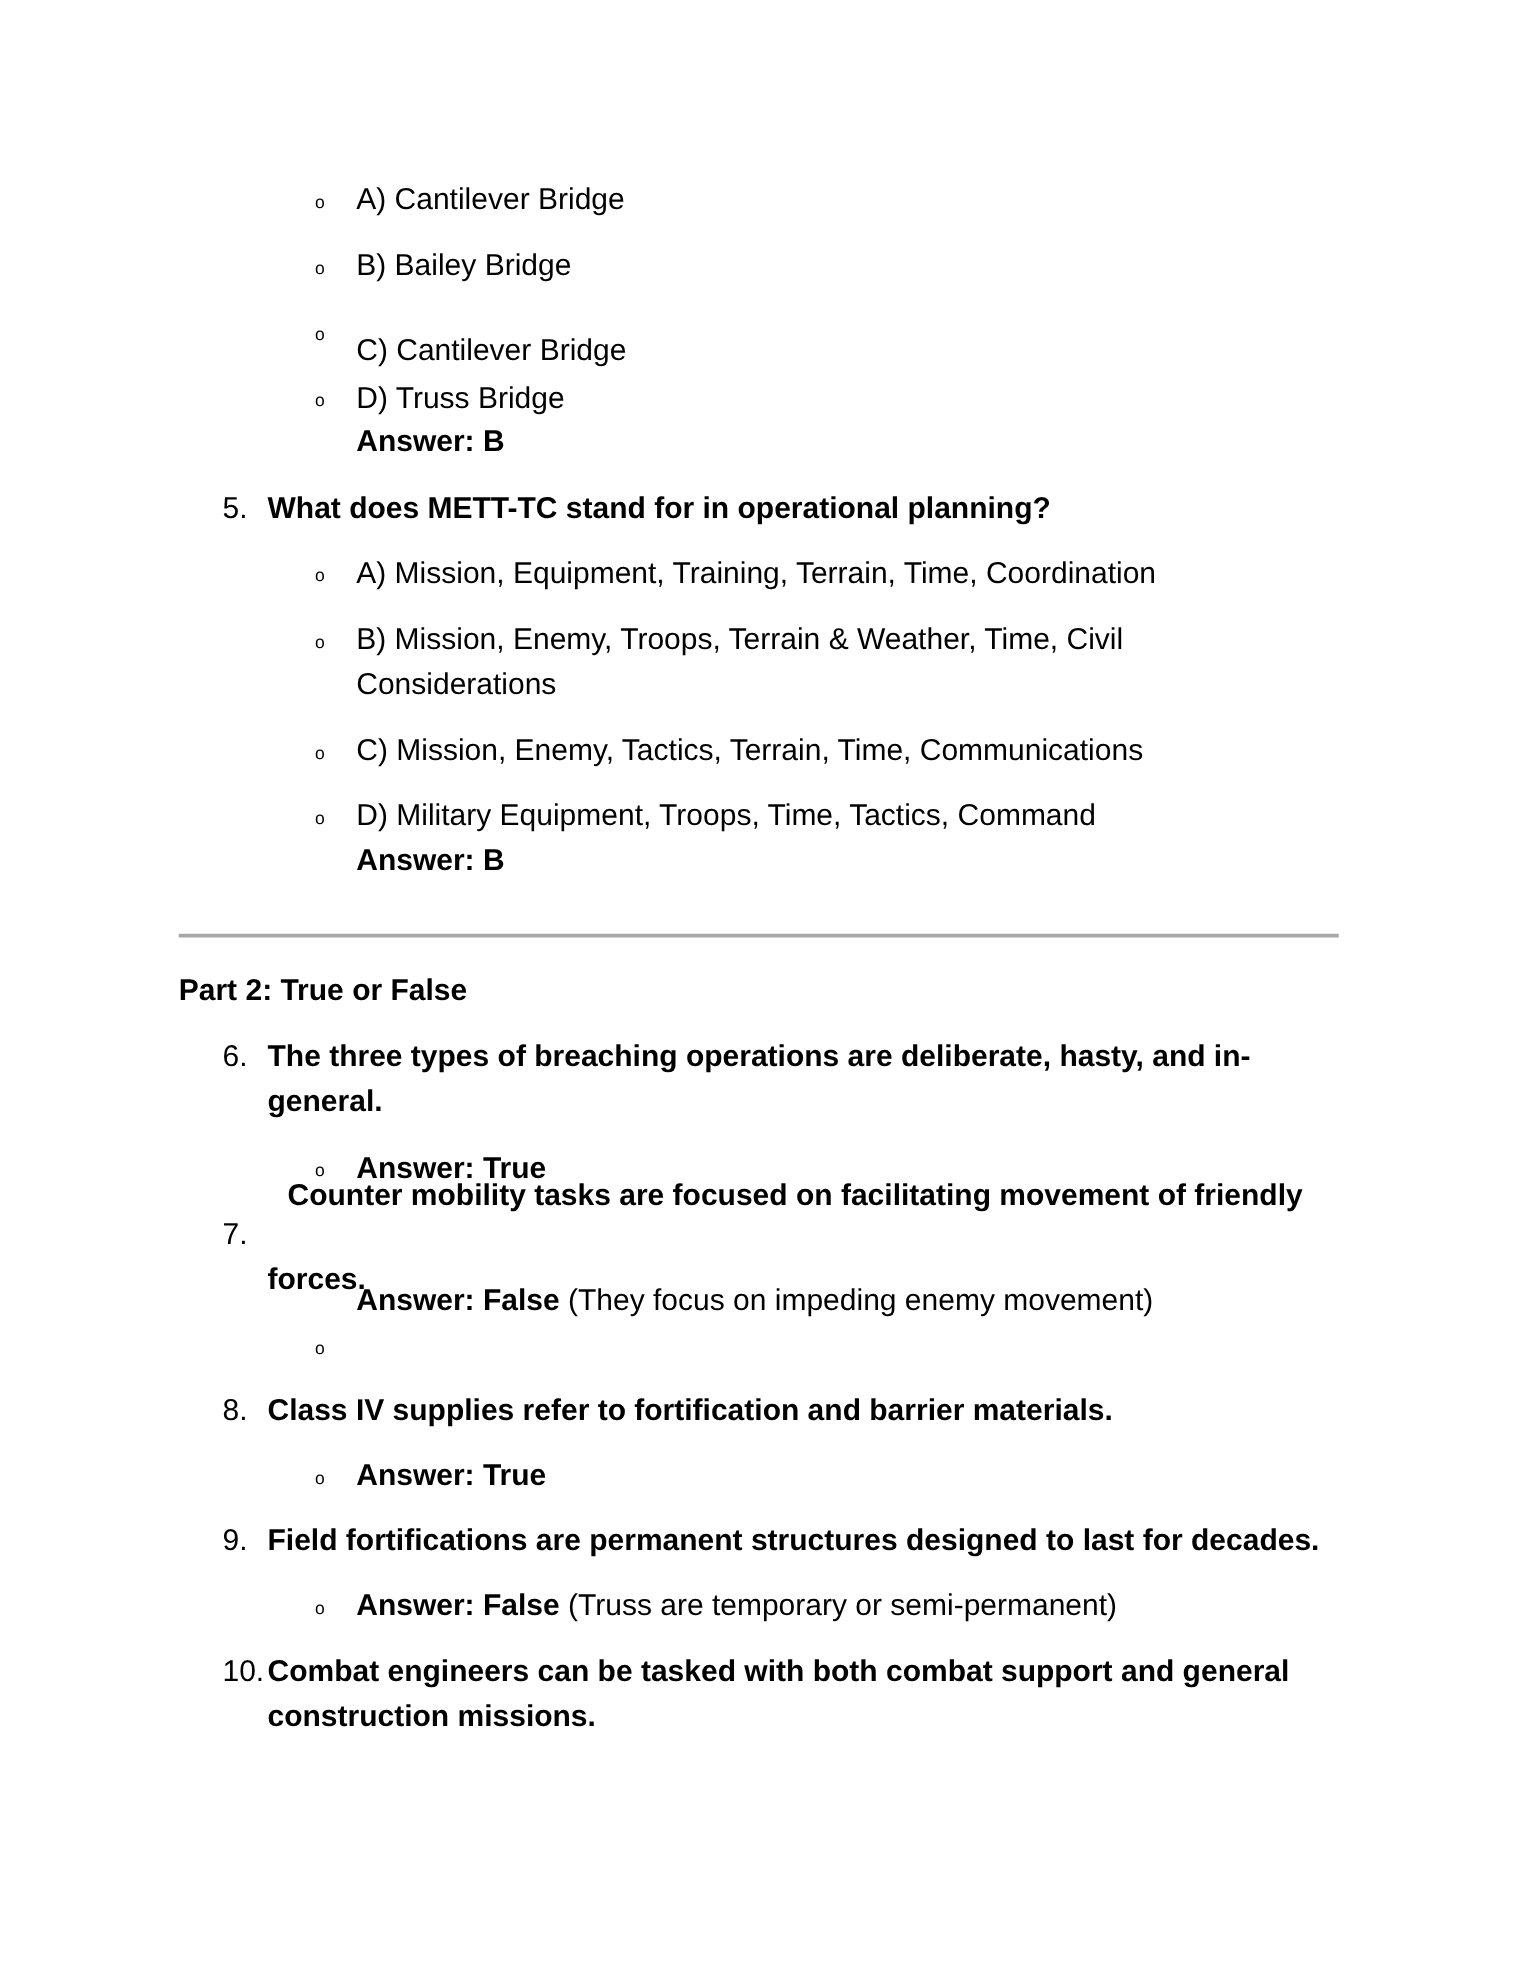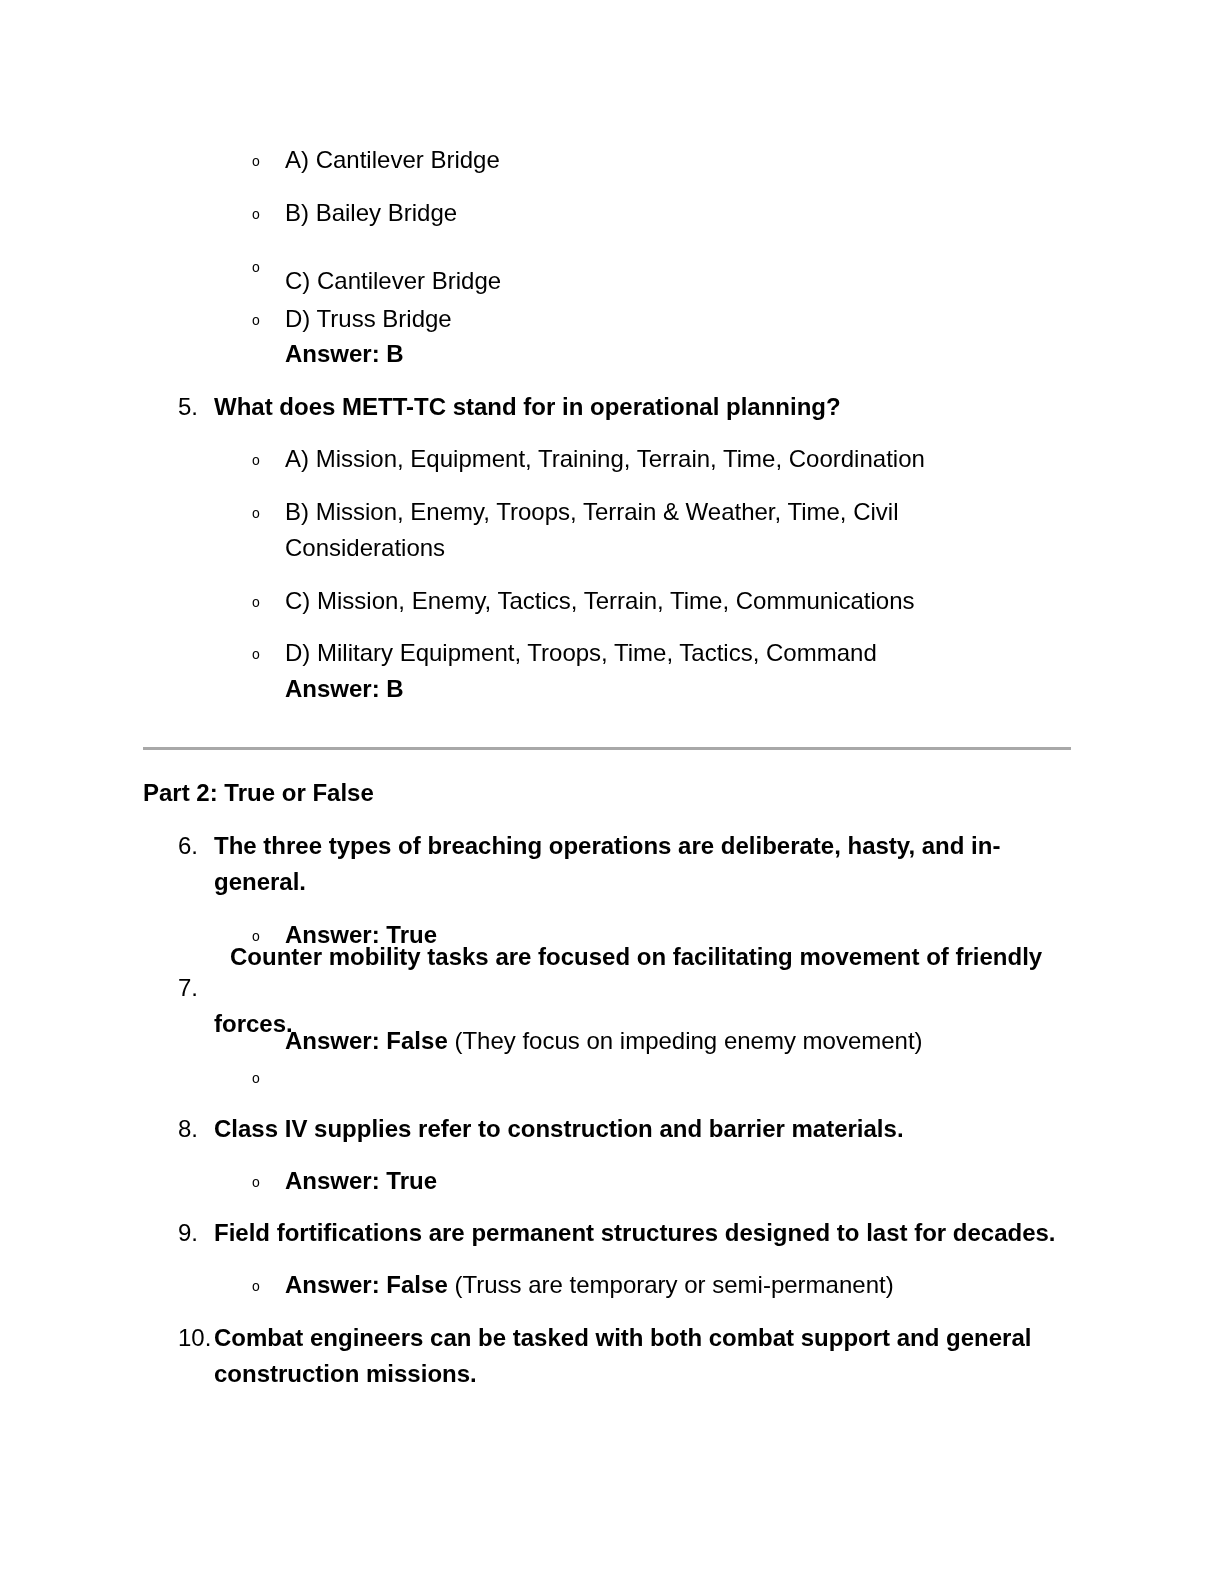--- a/index.html
+++ b/index.html
@@ -47,21 +47,21 @@
 <span class="bullet" style="left:252px;top:918px;">o</span>
 <span class="line bold" style="left:285px;top:917px;">Answer: True</span>
 
 <span class="num" style="left:178px;top:970px;">7.</span>
 <span class="line bold" style="left:214px;top:939px;margin-left:16px;">Counter mobility tasks are focused on facilitating movement of friendly</span>
 <span class="line bold" style="left:214px;top:1006px;">forces.</span>
 <span class="bullet" style="left:252px;top:1060px;">o</span>
 <span class="line" style="left:285px;top:1023px;"><span class="bold">Answer: False</span><span> (They focus on impeding enemy movement)</span></span>
 
 <span class="num" style="left:178px;top:1111px;">8.</span>
-<span class="line bold" style="left:214px;top:1111px;">Class IV supplies refer to construction and barrier materials.</span>
+<span class="line bold" style="left:214px;top:1111px;">Class IV supplies refer to fortification and barrier materials.</span>
 <span class="bullet" style="left:252px;top:1164px;">o</span>
 <span class="line bold" style="left:285px;top:1163px;">Answer: True</span>
 
 <span class="num" style="left:178px;top:1215px;">9.</span>
 <span class="line bold" style="left:214px;top:1215px;">Field fortifications are permanent structures designed to last for decades.</span>
 <span class="bullet" style="left:252px;top:1268px;">o</span>
 <span class="line" style="left:285px;top:1267px;"><span class="bold">Answer: False</span><span> (Truss are temporary or semi-permanent)</span></span>
 
 <span class="num" style="left:178px;top:1320px;text-align:center;">10.</span>
 <span class="line bold" style="left:214px;top:1320px;">Combat engineers can be tasked with both combat support and general</span>

